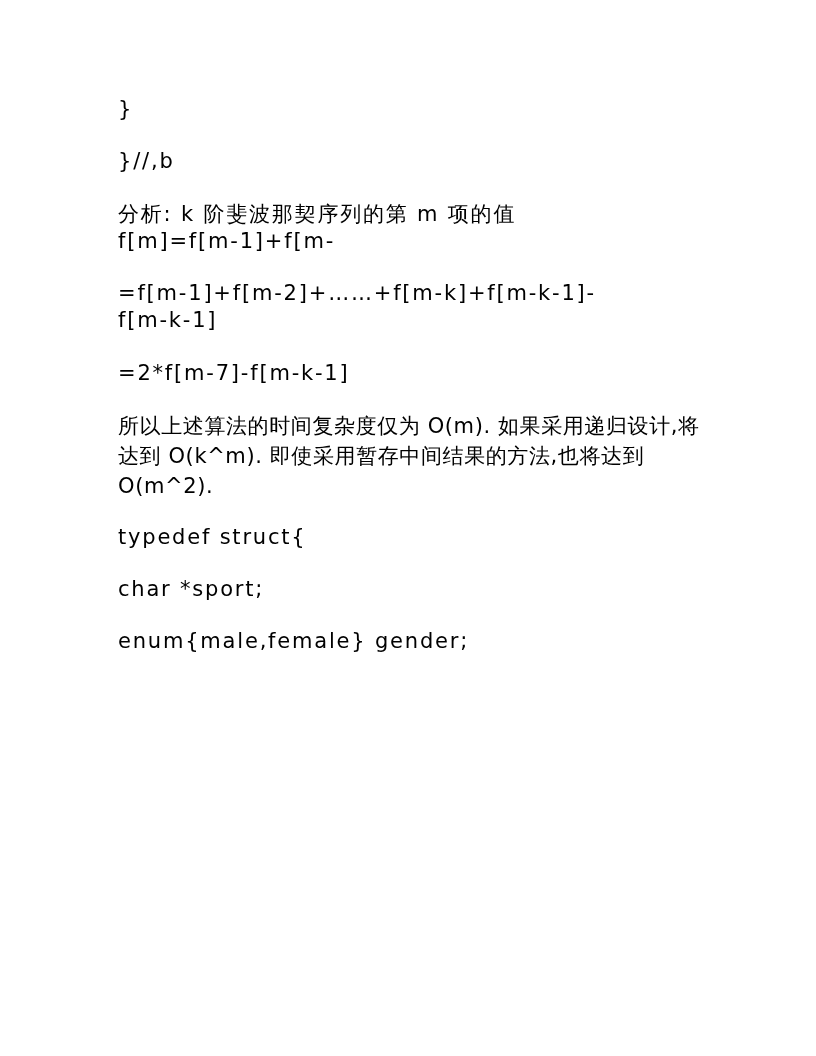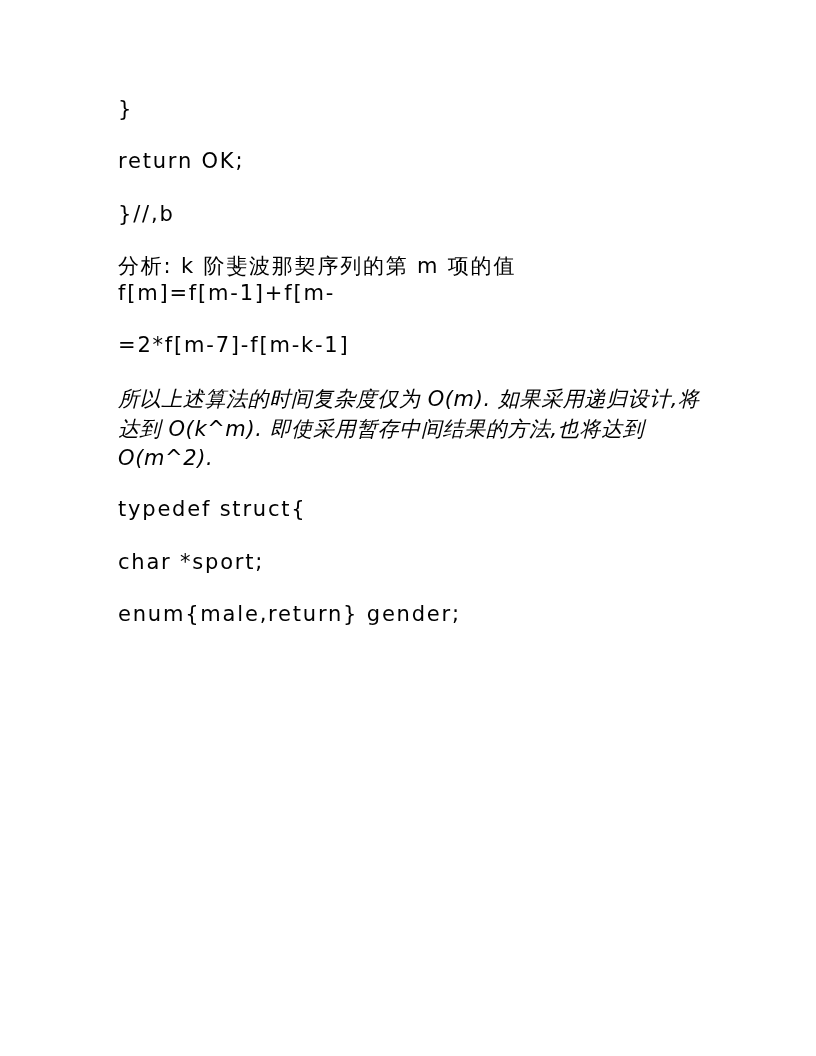--- a/index.html
+++ b/index.html
@@ -33,48 +33,48 @@
     white-space: pre-wrap;
     word-break: break-word;
   }
   .line.code {
     letter-spacing: 1.8px;
   }
   .line.para {
     letter-spacing: 0.6px;
     line-height: 1.42;
     margin-bottom: 22px;
-    font-style: italic;
   }
   .line.wrap {
     margin-bottom: 25px;
   }
 </style>
 </head>
 <body>
 
 <div class="page">
   <div class="content">
 
     <p class="line code">}</p>
 
-    <p class="line code">return OK;</p>
 
     <p class="line code">}//,b</p>
 
     <p class="line code wrap">分析: k 阶斐波那契序列的第 m 项的值
 f[m]=f[m-1]+f[m-</p>
 
 
+    <p class="line code wrap">=f[m-1]+f[m-2]+……+f[m-k]+f[m-k-1]-
+f[m-k-1]</p>
 
     <p class="line code">=2*f[m-7]-f[m-k-1]</p>
 
     <p class="line para">所以上述算法的时间复杂度仅为 O(m). 如果采用递归设计,将达到 O(k^m). 即使采用暂存中间结果的方法,也将达到 O(m^2).</p>
 
 
     <p class="line code">typedef struct{</p>
 
     <p class="line code">char *sport;</p>
 
-    <p class="line code">enum{male,return} gender;</p>
+    <p class="line code">enum{male,female} gender;</p>
 
   </div>
 </div>
 
 </body></html>

